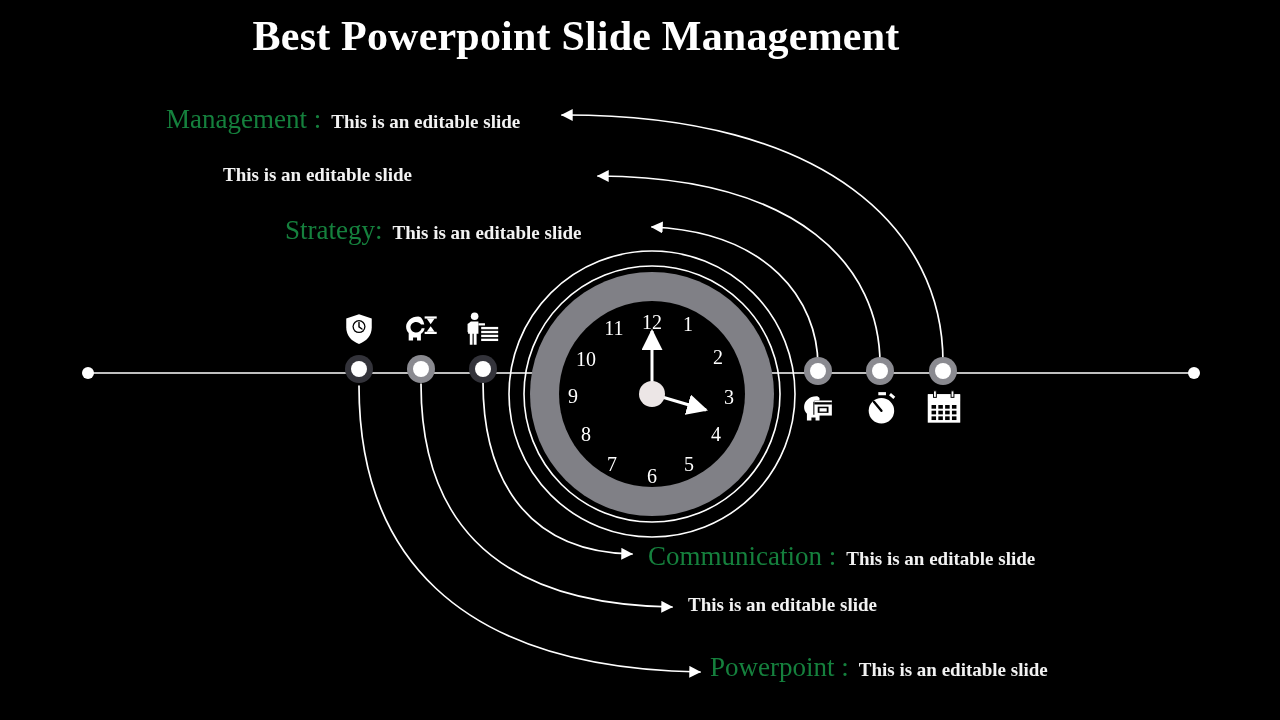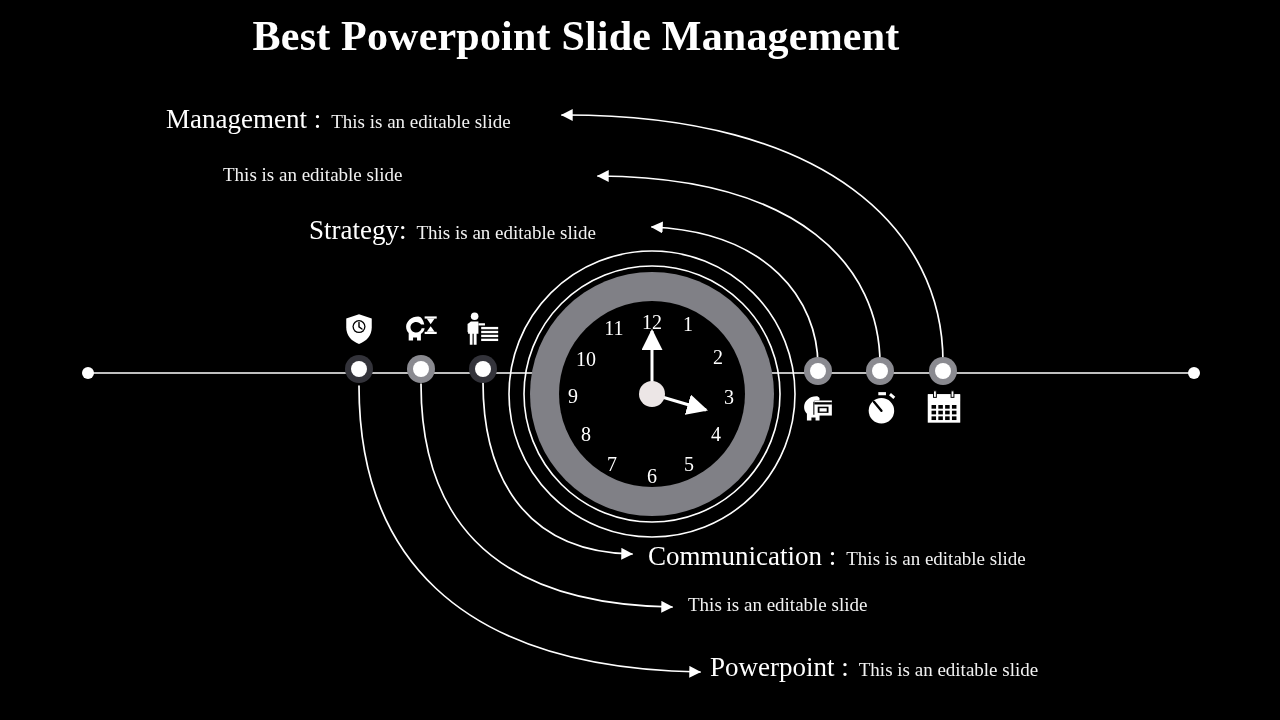--- a/index.html
+++ b/index.html
@@ -50,25 +50,25 @@
   .label-row {
     position: absolute;
     white-space: nowrap;
     display: flex;
     align-items: baseline;
     gap: 10px;
   }
   .label-row .lbl-title {
     font-size: 27px;
     font-weight: 400;
-    color: #ffffff;
+    color: #15803d;
   }
   .label-row .lbl-desc {
     font-size: 19px;
-    font-weight: 400;
+    font-weight: 700;
     color: #f2f2f2;
   }
 
   
   .label-left { }
   
   .label-bottom { }
 
   
   .tl-icon {
@@ -252,21 +252,21 @@
 
   <div class="label-row label-left" style="left:166px; top:104px;">
     <span class="lbl-title">Management :</span>
     <span class="lbl-desc">This is an editable slide</span>
   </div>
 
   <div class="label-row label-left" style="left:223px; top:164px;">
     <span class="lbl-desc">This is an editable slide</span>
   </div>
 
-  <div class="label-row label-left" style="left:309px; top:215px;justify-content:space-between;">
+  <div class="label-row label-left" style="left:285px; top:215px;justify-content:space-between;">
     <span class="lbl-title">Strategy:</span>
     <span class="lbl-desc">This is an editable slide</span>
   </div>
 
   <div class="label-row label-bottom" style="left:648px; top:541px;">
     <span class="lbl-title">Communication :</span>
     <span class="lbl-desc">This is an editable slide</span>
   </div>
 
   <div class="label-row label-bottom" style="left:688px; top:594px;">

